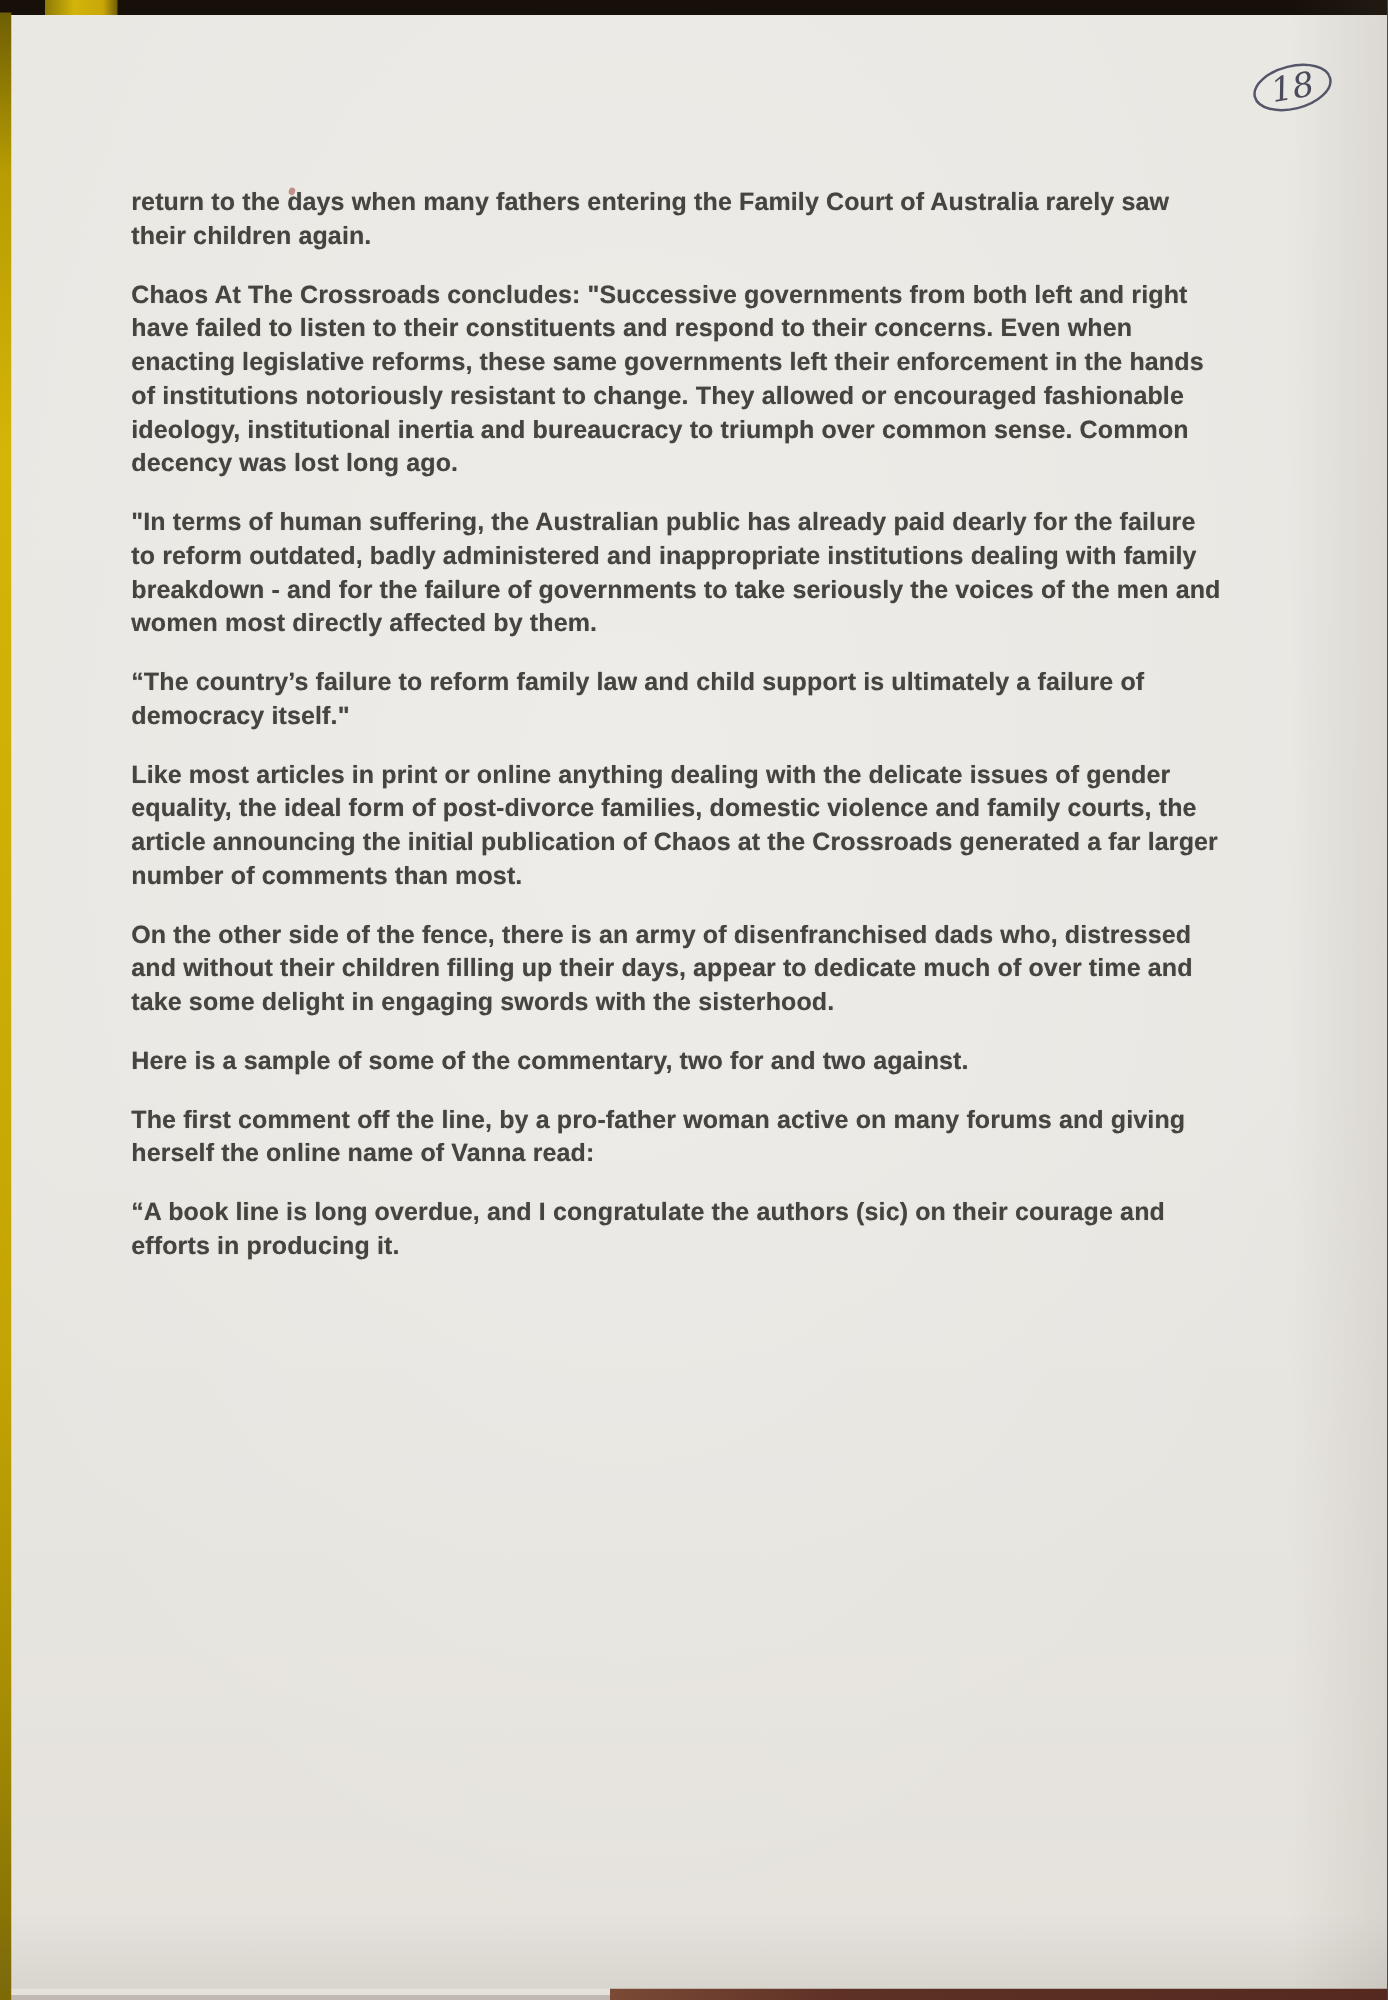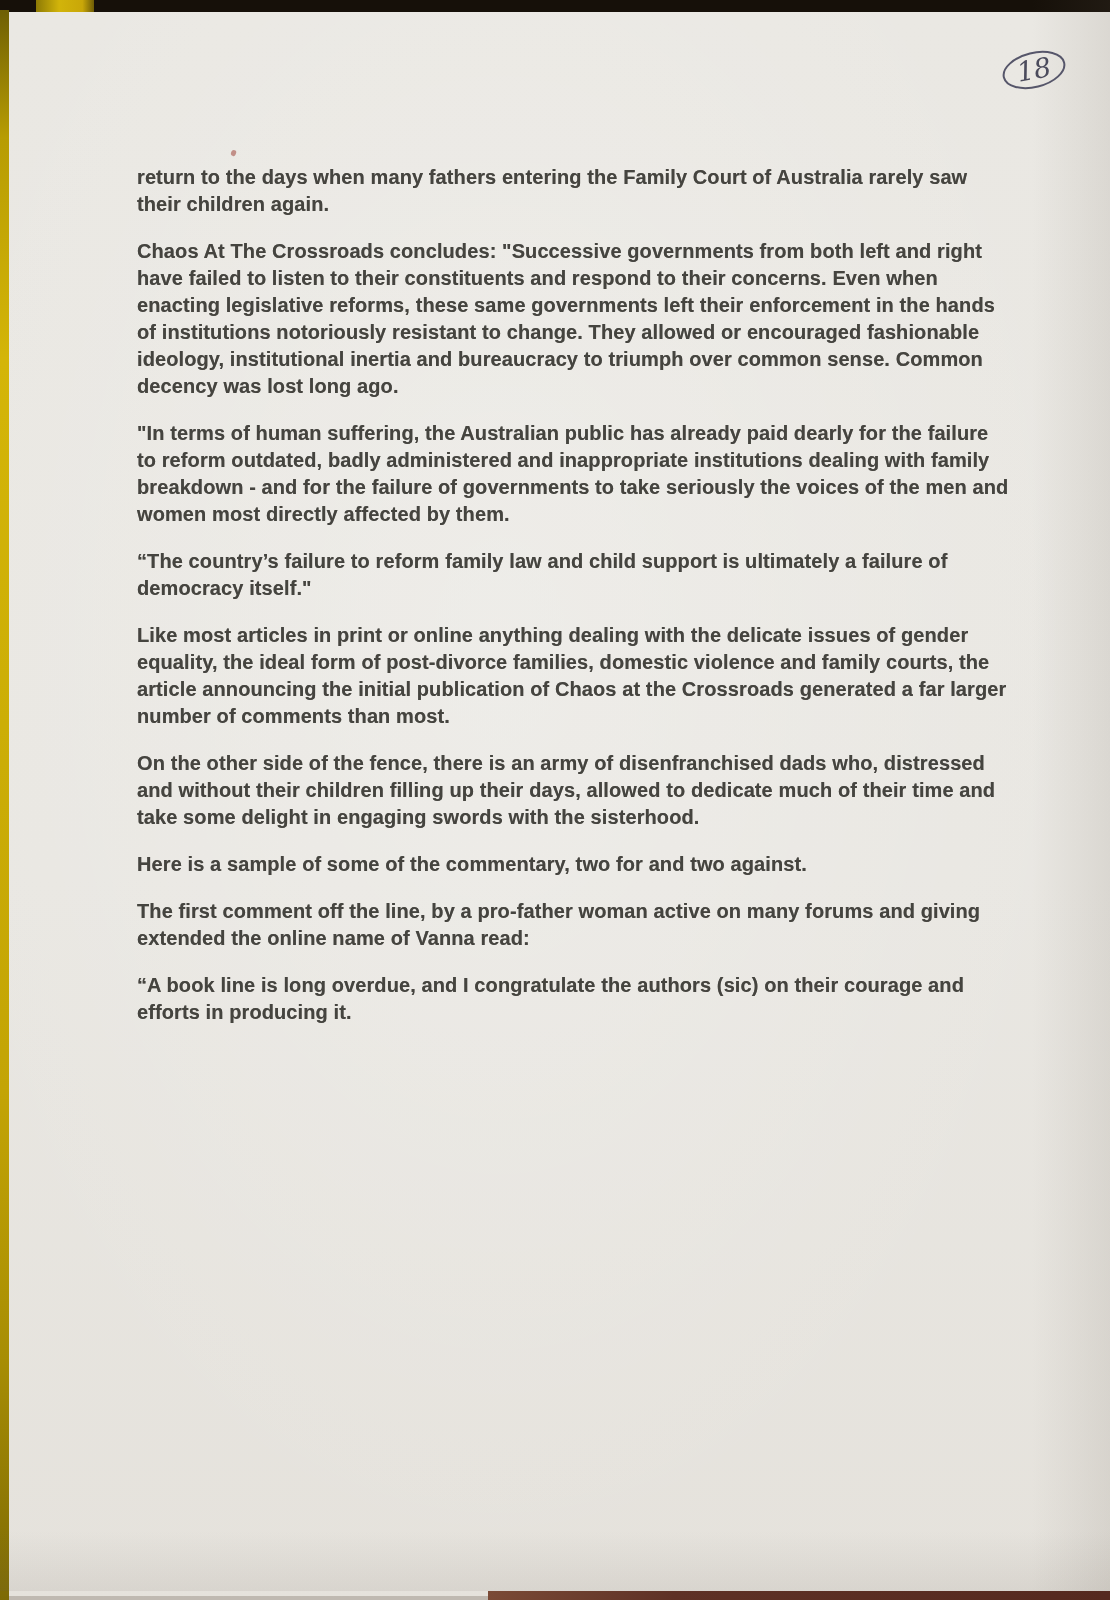--- a/index.html
+++ b/index.html
@@ -74,29 +74,28 @@
     position: absolute;
     top: 150px; left: 231px;
     width: 5px; height: 6px;
     border-radius: 50% 50% 40% 60%;
     background: rgba(160, 70, 60, 0.55);
     transform: rotate(24deg);
   }
   
   .text-block {
     position: absolute;
-    top: 164px; left: 105px;
+    top: 149px; left: 105px;
     width: 872px;
     color: #45443f;
     font-size: 20px;
     line-height: 27px;
     font-weight: 700;
     letter-spacing: 0.1px;
     text-shadow: 0 0 0.6px rgba(69, 68, 63, 0.55);
-    margin-left: 32px;
   }
   .text-block p {
     margin: 0 0 20px 0;
   }
 </style>
 </head>
 <body>
 
 <div class="scan-page">
 
@@ -116,19 +115,19 @@
       <text x="42" y="39" text-anchor="middle" font-family="DejaVu Serif, serif" font-style="italic" font-size="27" fill="#4b4b5c" transform="rotate(-10 42 30)">18</text>
     </svg>
   </div>
 
   <div class="text-block">
     <p>return to the days when many fathers entering the Family Court of Australia rarely saw their children again.</p>
     <p>Chaos At The Crossroads concludes: "Successive governments from both left and right have failed to listen to their constituents and respond to their concerns. Even when enacting legislative reforms, these same governments left their enforcement in the hands of institutions notoriously resistant to change. They allowed or encouraged fashionable ideology, institutional inertia and bureaucracy to triumph over common sense. Common decency was lost long ago.</p>
     <p>"In terms of human suffering, the Australian public has already paid dearly for the failure to reform outdated, badly administered and inappropriate institutions dealing with family breakdown - and for the failure of governments to take seriously the voices of the men and women most directly affected by them.</p>
     <p>“The country’s failure to reform family law and child support is ultimately a failure of democracy itself."</p>
     <p>Like most articles in print or online anything dealing with the delicate issues of gender equality, the ideal form of post-divorce families, domestic violence and family courts, the article announcing the initial publication of Chaos at the Crossroads generated a far larger number of comments than most.</p>
-    <p>On the other side of the fence, there is an army of disenfranchised dads who, distressed and without their children filling up their days, allowed to dedicate much of their time and take some delight in engaging swords with the sisterhood.</p>
+    <p>On the other side of the fence, there is an army of disenfranchised dads who, distressed and without their children filling up their days, appear to dedicate much of over time and take some delight in engaging swords with the sisterhood.</p>
     <p>Here is a sample of some of the commentary, two for and two against.</p>
-    <p>The first comment off the line, by a pro-father woman active on many forums and giving extended the online name of Vanna read:</p>
+    <p>The first comment off the line, by a pro-father woman active on many forums and giving herself the online name of Vanna read:</p>
     <p>“A book line is long overdue, and I congratulate the authors (sic) on their courage and efforts in producing it.</p>
   </div>
 
 </div>
 
 </body></html>

